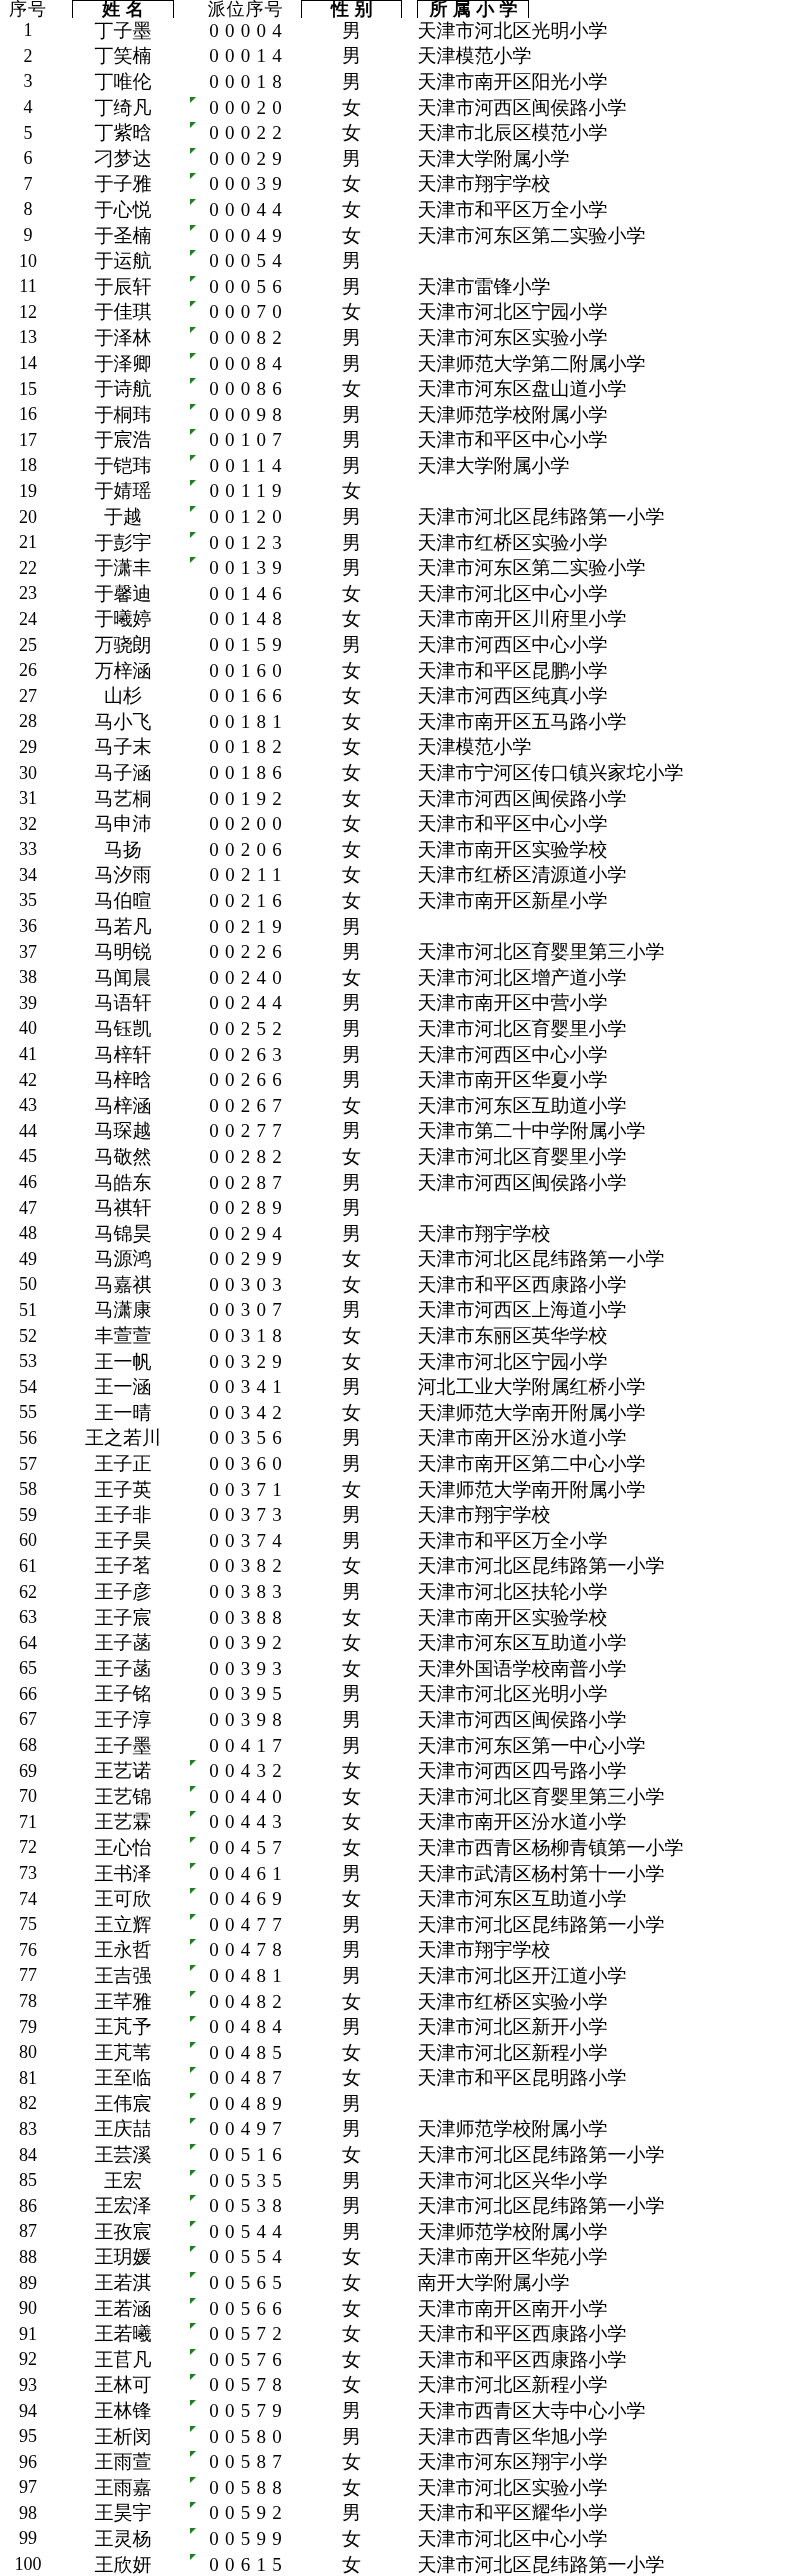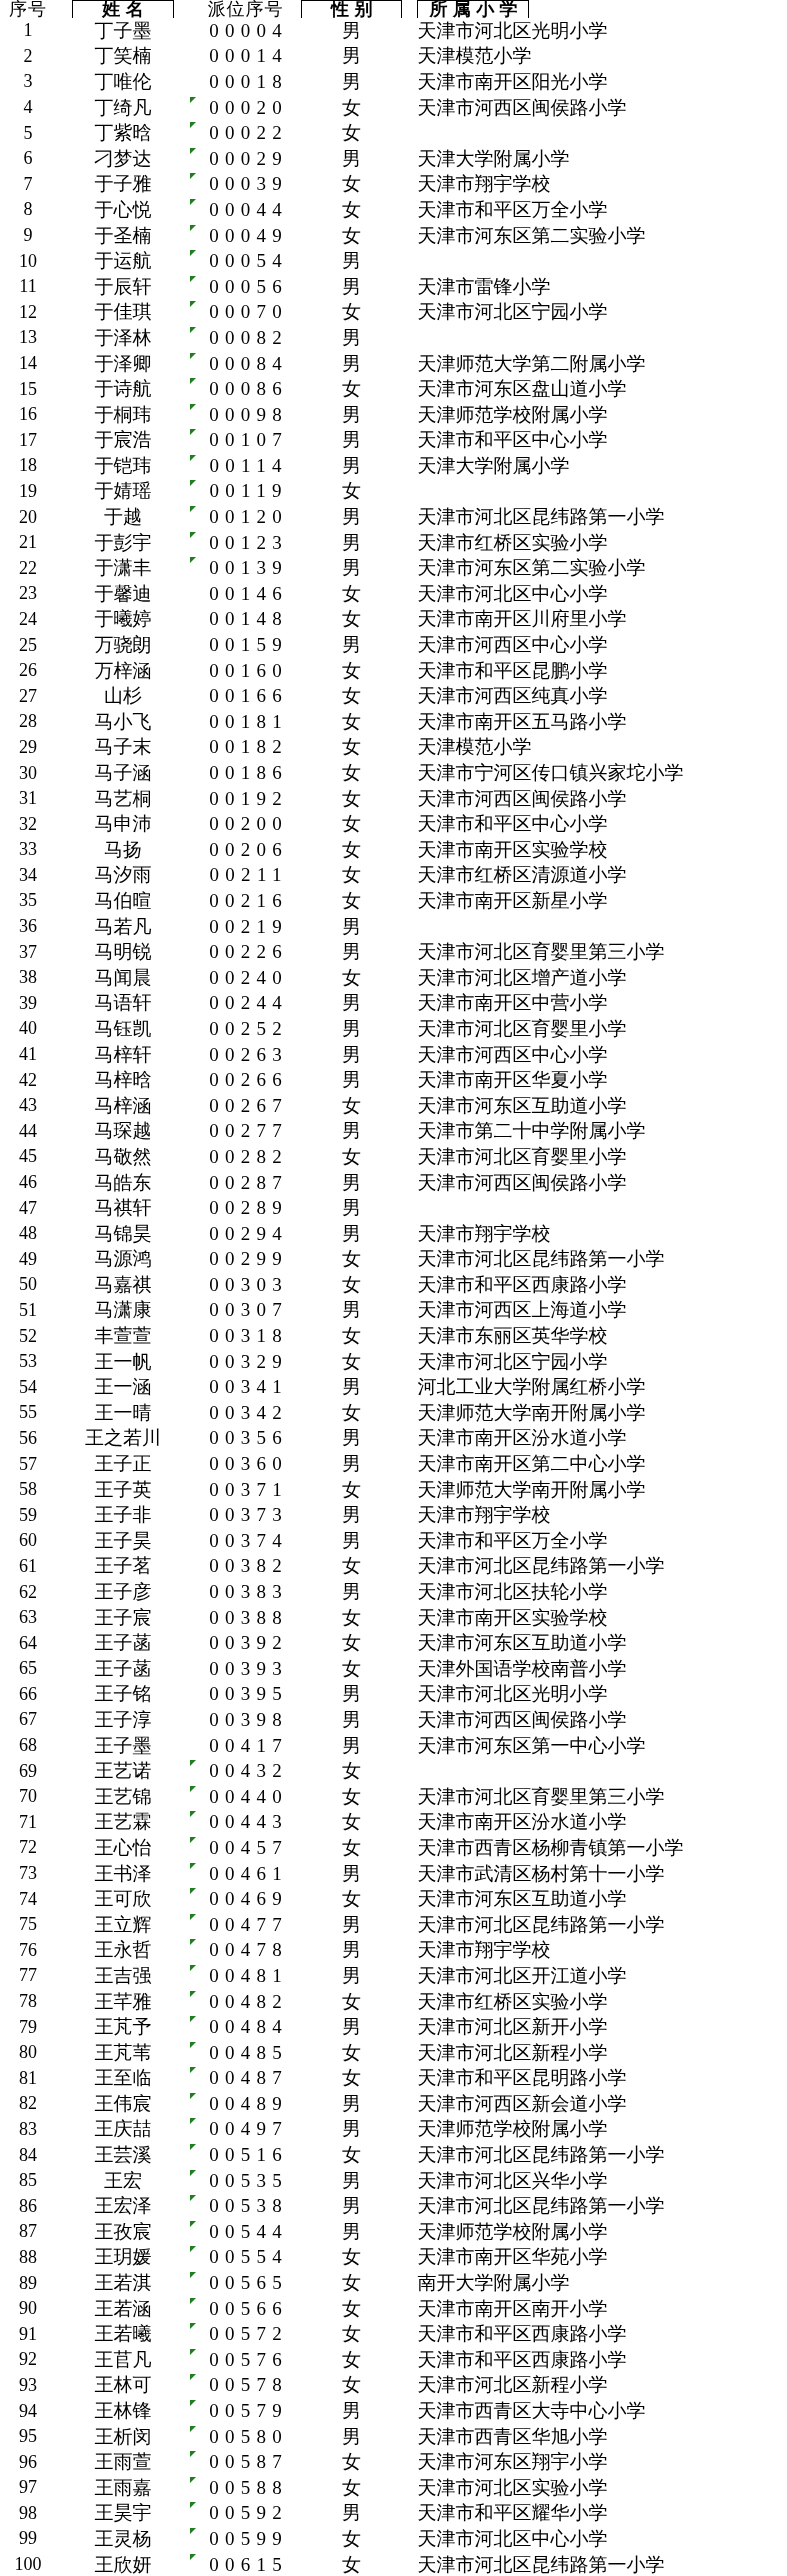--- a/index.html
+++ b/index.html
@@ -72,20 +72,21 @@
     <div class="c c3"><span class="tri" style="border-top-color: rgb(30, 127, 30);"></span><span class="num">00020</span></div>
     <div class="c c4">女</div>
     <div class="c c5">天津市河西区闽侯路小学</div>
   </div>
 
   <div class="row">
     <div class="c c1">5</div>
     <div class="c c2">丁紫晗</div>
     <div class="c c3"><span class="tri" style="border-top-color: rgb(30, 127, 30);"></span><span class="num">00022</span></div>
     <div class="c c4">女</div>
+    <div class="c c5">天津市北辰区模范小学</div>
   </div>
 
   <div class="row">
     <div class="c c1">6</div>
     <div class="c c2">刁梦达</div>
     <div class="c c3"><span class="tri" style="border-top-color: rgb(30, 127, 30);"></span><span class="num">00029</span></div>
     <div class="c c4">男</div>
     <div class="c c5">天津大学附属小学</div>
   </div>
 
@@ -134,20 +135,21 @@
     <div class="c c3"><span class="tri" style="border-top-color: rgb(30, 127, 30);"></span><span class="num">00070</span></div>
     <div class="c c4">女</div>
     <div class="c c5">天津市河北区宁园小学</div>
   </div>
 
   <div class="row">
     <div class="c c1">13</div>
     <div class="c c2">于泽林</div>
     <div class="c c3"><span class="tri" style="border-top-color: rgb(30, 127, 30);"></span><span class="num">00082</span></div>
     <div class="c c4">男</div>
+    <div class="c c5">天津市河东区实验小学</div>
   </div>
 
   <div class="row">
     <div class="c c1">14</div>
     <div class="c c2">于泽卿</div>
     <div class="c c3"><span class="tri" style="border-top-color: rgb(30, 127, 30);"></span><span class="num">00084</span></div>
     <div class="c c4">男</div>
     <div class="c c5">天津师范大学第二附属小学</div>
   </div>
 
@@ -578,20 +580,21 @@
     <div class="c c3"><span class="num">00417</span></div>
     <div class="c c4">男</div>
     <div class="c c5">天津市河东区第一中心小学</div>
   </div>
 
   <div class="row">
     <div class="c c1">69</div>
     <div class="c c2">王艺诺</div>
     <div class="c c3"><span class="tri" style="border-top-color: rgb(30, 127, 30);"></span><span class="num">00432</span></div>
     <div class="c c4">女</div>
+    <div class="c c5">天津市河西区四号路小学</div>
   </div>
 
   <div class="row">
     <div class="c c1">70</div>
     <div class="c c2">王艺锦</div>
     <div class="c c3"><span class="tri" style="border-top-color: rgb(30, 127, 30);"></span><span class="num">00440</span></div>
     <div class="c c4">女</div>
     <div class="c c5">天津市河北区育婴里第三小学</div>
   </div>
 
@@ -681,21 +684,20 @@
     <div class="c c3"><span class="tri" style="border-top-color: rgb(30, 127, 30);"></span><span class="num">00487</span></div>
     <div class="c c4">女</div>
     <div class="c c5">天津市和平区昆明路小学</div>
   </div>
 
   <div class="row">
     <div class="c c1">82</div>
     <div class="c c2">王伟宸</div>
     <div class="c c3"><span class="tri" style="border-top-color: rgb(30, 127, 30);"></span><span class="num">00489</span></div>
     <div class="c c4">男</div>
-    <div class="c c5">天津市河西区新会道小学</div>
   </div>
 
   <div class="row">
     <div class="c c1">83</div>
     <div class="c c2">王庆喆</div>
     <div class="c c3"><span class="tri" style="border-top-color: rgb(30, 127, 30);"></span><span class="num">00497</span></div>
     <div class="c c4">男</div>
     <div class="c c5">天津师范学校附属小学</div>
   </div>
 

